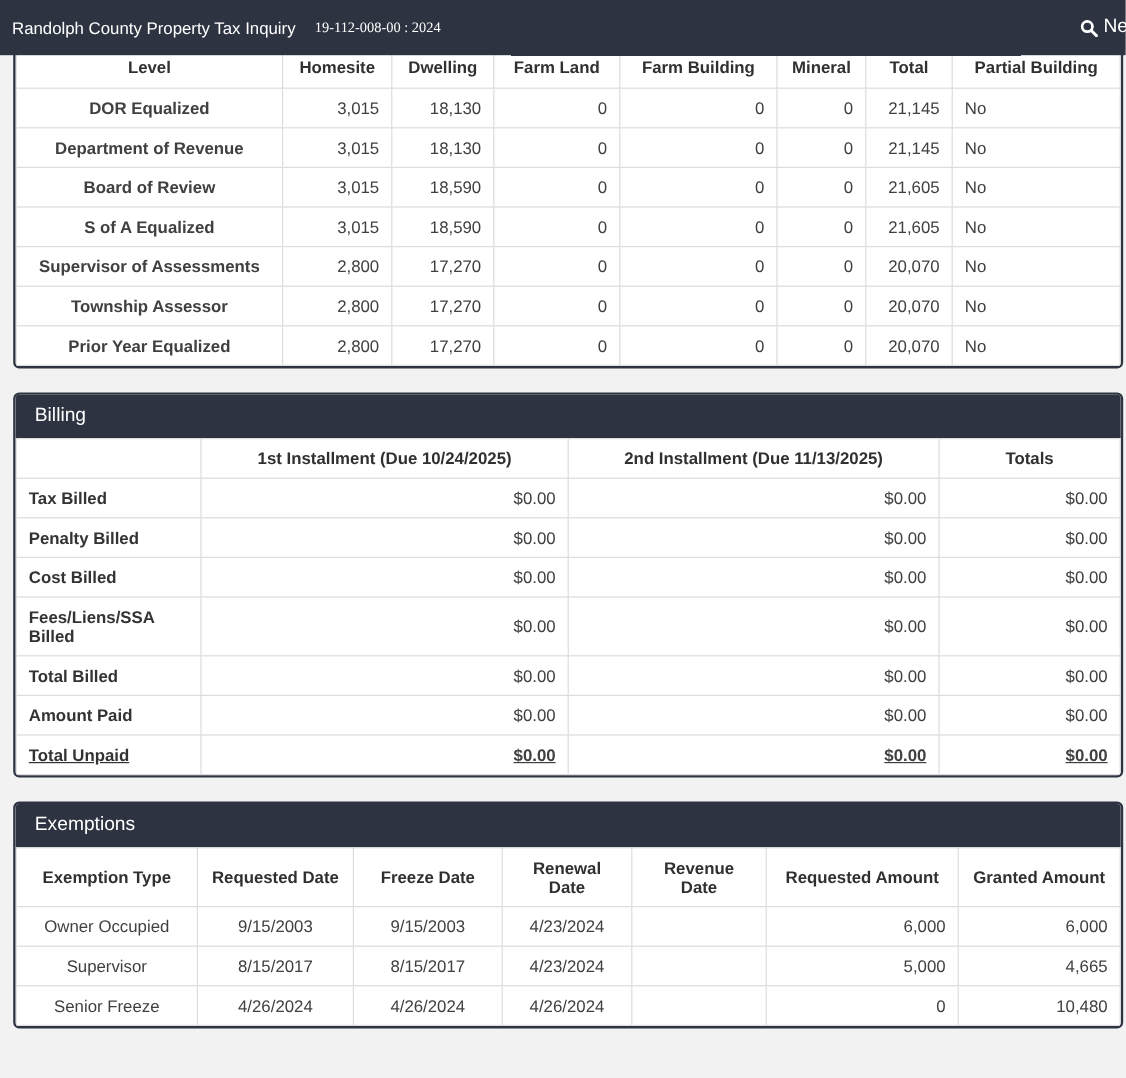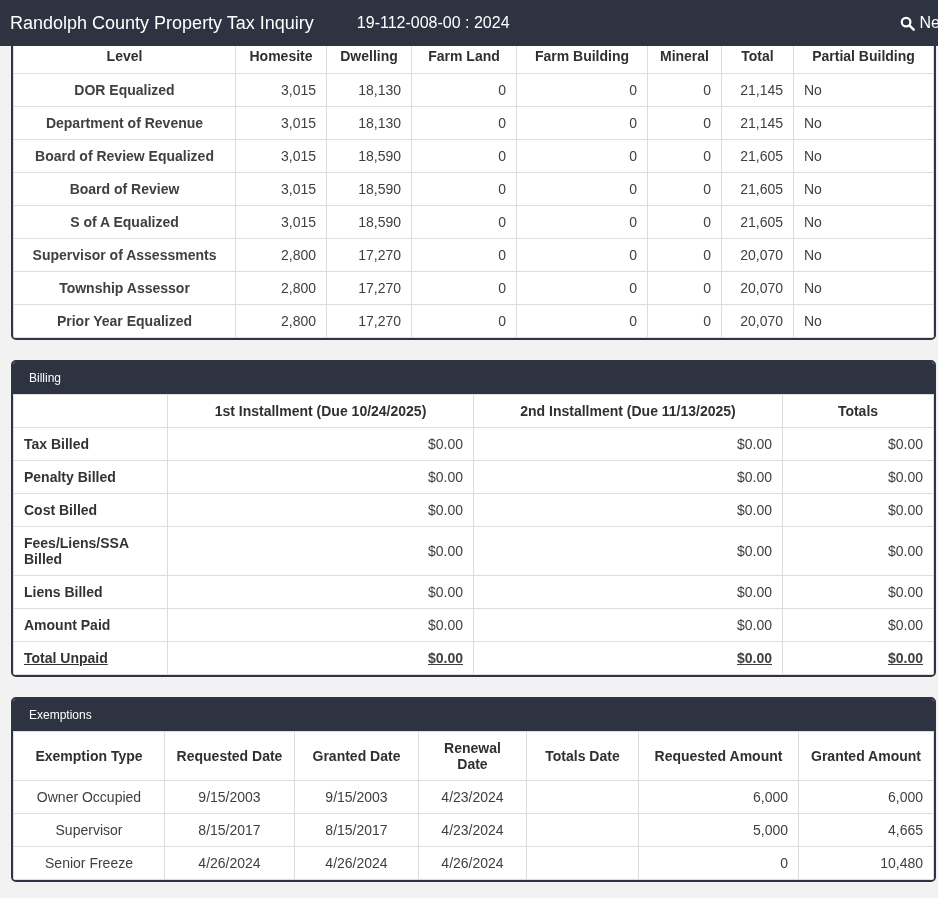--- a/index.html
+++ b/index.html
@@ -11,43 +11,43 @@
     position: relative;
   }
 
   
   .navbar {
     position: fixed; top: 0; left: 0; width: 938px; height: 46px;
     background: #2d3340; color: #fff;
     display: flex; align-items: center;
     z-index: 50;
   }
-  .nav-title { font-size: 18px; margin-left: 10px; white-space: nowrap; text-align: center; }
-  .nav-parcel { font-size: 16px; margin-left: 43px; white-space: nowrap; }
+  .nav-title { font-size: 14px; margin-left: 10px; white-space: nowrap; text-align: center; }
+  .nav-parcel { font-size: 12px; margin-left: 16px; white-space: nowrap; font-family: Liberation Serif, serif; }
   .nav-search {
     position: absolute; right: -2px; top: 0; height: 46px;
     display: flex; align-items: center; gap: 5px;
     color: #fff; font-size: 16px; text-decoration: none; cursor: pointer;
     padding-right: 0; white-space: nowrap;
   }
   .nav-search svg { display: block; }
 
   
   .page { padding: 0 2px 0 11px; }
   .panel {
     background: #fff;
     border: 2px solid #2e3441;
     border-radius: 5px;
     margin-bottom: 20px;
     overflow: hidden;
   }
   .panel-assessments { margin-top: 36px; }
   .panel-header {
     background: #2d3340; color: #fff;
-    font-size: 12px; padding: 9px 16px;
+    font-size: 16px; padding: 9px 16px;
   }
 
   
   table { width: 100%; border-collapse: collapse; table-layout: fixed; }
   th, td {
     border: 1px solid #ddd;
     font-size: 14px; line-height: 16px;
     color: #404040;
     padding: 8px 10px;
     overflow: hidden;
@@ -128,30 +128,20 @@
             <td>Department of Revenue</td>
             <td>3,015</td>
             <td>18,130</td>
             <td>0</td>
             <td>0</td>
             <td>0</td>
             <td>21,145</td>
             <td>No</td>
           </tr>
           <tr>
-            <td>Board of Review Equalized</td>
-            <td>3,015</td>
-            <td>18,590</td>
-            <td>0</td>
-            <td>0</td>
-            <td>0</td>
-            <td>21,605</td>
-            <td>No</td>
-          </tr>
-          <tr>
             <td>Board of Review</td>
             <td>3,015</td>
             <td>18,590</td>
             <td>0</td>
             <td>0</td>
             <td>0</td>
             <td>21,605</td>
             <td>No</td>
           </tr>
           <tr>
@@ -236,21 +226,21 @@
             <td>$0.00</td>
             <td>$0.00</td>
           </tr>
           <tr>
             <td>Fees/Liens/SSA Billed</td>
             <td>$0.00</td>
             <td>$0.00</td>
             <td>$0.00</td>
           </tr>
           <tr>
-            <td>Liens Billed</td>
+            <td>Total Billed</td>
             <td>$0.00</td>
             <td>$0.00</td>
             <td>$0.00</td>
           </tr>
           <tr>
             <td>Amount Paid</td>
             <td>$0.00</td>
             <td>$0.00</td>
             <td>$0.00</td>
           </tr>
@@ -275,23 +265,23 @@
           <col style="width:124px">
           <col style="width:108px">
         <col style="width:112px">
           <col style="width:160px">
           <col>
       </colgroup>
       <thead>
           <tr>
             <th>Exemption Type</th>
             <th>Requested Date</th>
-            <th>Granted Date</th>
+            <th>Freeze Date</th>
             <th>Renewal Date</th>
-            <th>Totals Date</th>
+            <th>Revenue Date</th>
             <th>Requested Amount</th>
             <th>Granted Amount</th>
           </tr>
         </thead>
       <tbody>
           <tr>
             <td>Owner Occupied</td>
             <td>9/15/2003</td>
             <td>9/15/2003</td>
             <td>4/23/2024</td>

